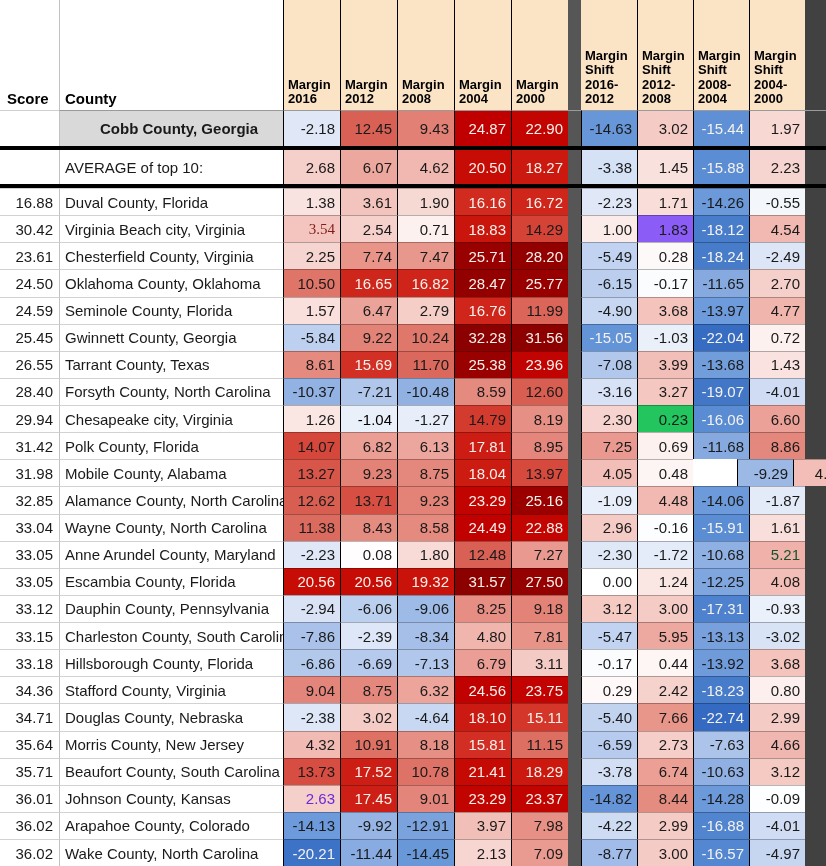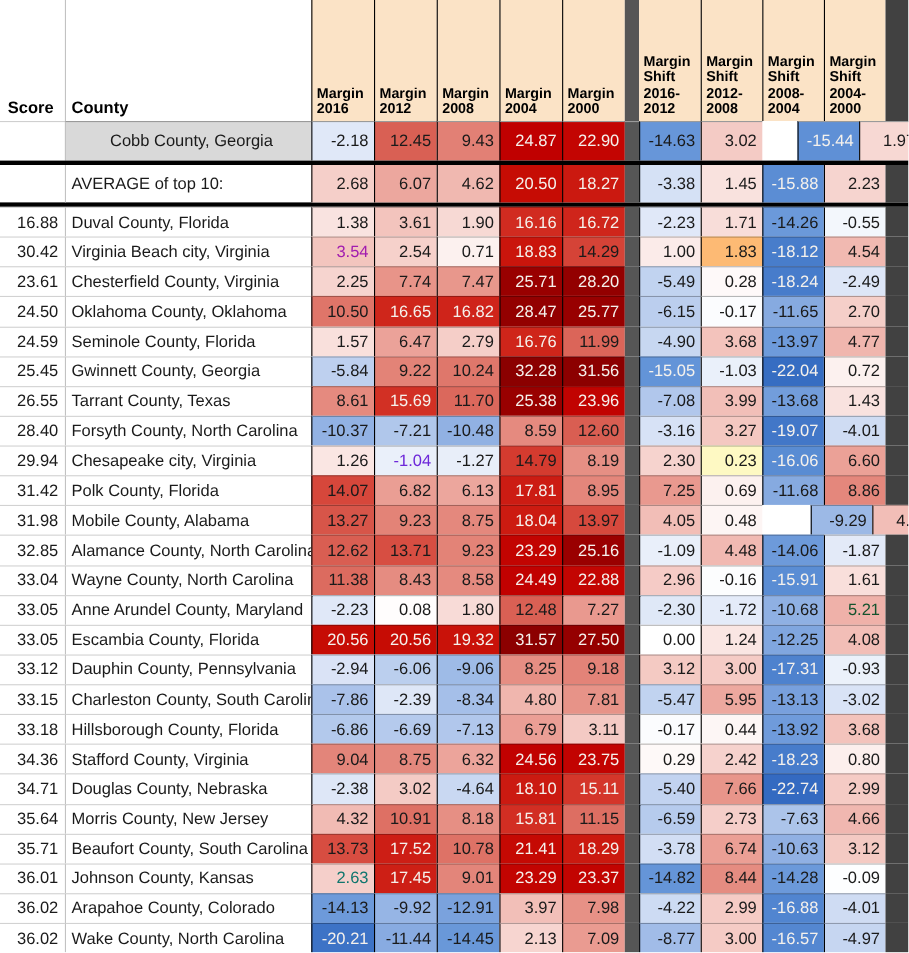--- a/index.html
+++ b/index.html
@@ -30,21 +30,21 @@
   .hcell.white{background:#fff;font-size:16px;}
   .peach{background:#fbe3c6;}
   .hcell.peach{font-size:13px;line-height:1.12;padding-left:4px;padding-right:2px;
     white-space:normal;overflow-wrap:break-word;align-items:flex-end;}
   .hlabel{display:block;width:100%;}
   
   #cobb-row{height:36px;}
   #cobb-row .cell{border-top:1px solid #9a9a9a;}
   #cobb-row .c-score{border-top:1px solid #cfcfcf;}
   #avg-row{height:34px;border-top:4px solid #000;border-bottom:4px solid #000;}
-  .cobb-county{background:#d9d9d9;font-weight:normal;padding-left:40px;}
+  .cobb-county{background:#d9d9d9;font-weight:bold;padding-left:40px;}
   
   .row.data .c-score,.row.data .c-county{border-top:1px solid #d2d2d2;}
   .row.data .colored{border-top:1px solid rgba(0,0,0,0.28);}
   .sep{background:#565656;}
   .rightbar{background:#414141;}
 </style>
 </head>
 <body>
 
 <div id="sheet">
@@ -91,21 +91,21 @@
       <div class="cell c-score num"></div>
       <div class="cell c-county txt cobb-county">Cobb County, Georgia</div>
       <div class="cell c-m num colored" style="background: rgb(224, 232, 248); color: rgb(26, 26, 26);">-2.18</div>
       <div class="cell c-m num colored" style="background: rgb(217, 96, 84); color: rgb(26, 26, 26);">12.45</div>
       <div class="cell c-m num colored" style="background: rgb(226, 128, 117); color: rgb(26, 26, 26);">9.43</div>
       <div class="cell c-m num colored" style="background: rgb(192, 0, 0); color: rgb(245, 241, 236);">24.87</div>
       <div class="cell c-m num colored" style="background: rgb(195, 5, 2); color: rgb(245, 241, 236);">22.90</div>
       <div class="cell c-sep sep"></div>
       <div class="cell c-s num colored" style="background: rgb(103, 150, 217); color: rgb(26, 26, 26);">-14.63</div>
       <div class="cell c-s num colored" style="background: rgb(244, 203, 197); color: rgb(26, 26, 26);">3.02</div>
-      <div class="cell c-s num colored" style="background: rgb(95, 144, 214); color: rgb(245, 241, 236); margin-left: 32px;">-15.44</div>
+      <div class="cell c-s num colored" style="background: rgb(95, 144, 214); color: rgb(245, 241, 236);">-15.44</div>
       <div class="cell c-s num colored" style="background: rgb(247, 216, 211); color: rgb(26, 26, 26);">1.97</div>
       <div class="cell c-right rightbar"></div>
     </div>
 
   <div class="row" id="avg-row">
       <div class="cell c-score num"></div>
       <div class="cell c-county txt">AVERAGE of top 10:</div>
       <div class="cell c-m num colored" style="background: rgb(245, 207, 201); color: rgb(26, 26, 26);">2.68</div>
       <div class="cell c-m num colored" style="background: rgb(236, 167, 158); color: rgb(26, 26, 26);">6.07</div>
       <div class="cell c-m num colored" style="background: rgb(240, 184, 176); color: rgb(26, 26, 26);">4.62</div>
@@ -130,28 +130,28 @@
       <div class="cell c-sep sep"></div>
       <div class="cell c-s num colored" style="background: rgb(224, 232, 248); color: rgb(26, 26, 26);">-2.23</div>
       <div class="cell c-s num colored" style="background: rgb(248, 221, 217); color: rgb(26, 26, 26);">1.71</div>
       <div class="cell c-s num colored" style="background: rgb(107, 153, 218); color: rgb(26, 26, 26);">-14.26</div>
       <div class="cell c-s num colored" style="background: rgb(243, 247, 252); color: rgb(26, 26, 26);">-0.55</div>
       <div class="cell c-right rightbar"></div>
     </div>
     <div class="row data">
       <div class="cell c-score num">30.42</div>
       <div class="cell c-county txt">Virginia Beach city, Virginia</div>
-      <div class="cell c-m num colored" style="background: rgb(243, 197, 190); color: #a21caf;">3.54</div>
+      <div class="cell c-m num colored" style="background: rgb(243, 197, 190); color: #7f1d1d; font-family: Liberation Serif, serif;">3.54</div>
       <div class="cell c-m num colored" style="background: rgb(246, 209, 203); color: rgb(26, 26, 26);">2.54</div>
       <div class="cell c-m num colored" style="background: rgb(252, 241, 239); color: rgb(26, 26, 26);">0.71</div>
       <div class="cell c-m num colored" style="background: rgb(202, 21, 12); color: rgb(245, 241, 236); padding-left: 35px;">18.83</div>
       <div class="cell c-m num colored" style="background: rgb(213, 67, 55); color: rgb(26, 26, 26);">14.29</div>
       <div class="cell c-sep sep"></div>
       <div class="cell c-s num colored" style="background: rgb(251, 235, 233); color: rgb(26, 26, 26);">1.00</div>
-      <div class="cell c-s num colored" style="background: #fdba74; color: rgb(26, 26, 26); padding-left: 13px;">1.83</div>
+      <div class="cell c-s num colored" style="background: #8b5cf6; color: rgb(26, 26, 26); padding-left: 13px;">1.83</div>
       <div class="cell c-s num colored" style="background: rgb(72, 125, 203); color: rgb(245, 241, 236);">-18.12</div>
       <div class="cell c-s num colored" style="background: rgb(241, 185, 177); color: rgb(26, 26, 26);">4.54</div>
       <div class="cell c-right rightbar"></div>
     </div>
     <div class="row data">
       <div class="cell c-score num">23.61</div>
       <div class="cell c-county txt">Chesterfield County, Virginia</div>
       <div class="cell c-m num colored" style="background: rgb(246, 212, 207); color: rgb(26, 26, 26);">2.25</div>
       <div class="cell c-m num colored" style="background: rgb(232, 148, 137); color: rgb(26, 26, 26);">7.74</div>
       <div class="cell c-m num colored" style="background: rgb(232, 151, 140); color: rgb(26, 26, 26);">7.47</div>
@@ -236,27 +236,27 @@
       <div class="cell c-s num colored" style="background: rgb(215, 226, 246); color: rgb(26, 26, 26);">-3.16</div>
       <div class="cell c-s num colored" style="background: rgb(244, 200, 193); color: rgb(26, 26, 26);">3.27</div>
       <div class="cell c-s num colored" style="background: rgb(66, 119, 200); color: rgb(245, 241, 236);">-19.07</div>
       <div class="cell c-s num colored" style="background: rgb(207, 220, 243); color: rgb(26, 26, 26);">-4.01</div>
       <div class="cell c-right rightbar"></div>
     </div>
     <div class="row data">
       <div class="cell c-score num">29.94</div>
       <div class="cell c-county txt">Chesapeake city, Virginia</div>
       <div class="cell c-m num colored" style="background: rgb(250, 230, 227); color: rgb(26, 26, 26);">1.26</div>
-      <div class="cell c-m num colored" style="background: rgb(234, 240, 250); color: #6d28d9;">-1.04</div>
+      <div class="cell c-m num colored" style="background: rgb(234, 240, 250); color: #000000;">-1.04</div>
       <div class="cell c-m num colored" style="background: rgb(232, 238, 249); color: rgb(26, 26, 26);">-1.27</div>
       <div class="cell c-m num colored" style="background: rgb(212, 59, 47); color: rgb(26, 26, 26);">14.79</div>
       <div class="cell c-m num colored" style="background: rgb(230, 143, 132); color: rgb(26, 26, 26);">8.19</div>
       <div class="cell c-sep sep"></div>
       <div class="cell c-s num colored" style="background: rgb(246, 211, 206); color: rgb(26, 26, 26);">2.30</div>
-      <div class="cell c-s num colored" style="background: #fef9c3; color: rgb(26, 26, 26);">0.23</div>
+      <div class="cell c-s num colored" style="background: #22c55e; color: rgb(26, 26, 26);">0.23</div>
       <div class="cell c-s num colored" style="background: rgb(89, 140, 211); color: rgb(245, 241, 236);">-16.06</div>
       <div class="cell c-s num colored" style="background: rgb(235, 161, 151); color: rgb(26, 26, 26);">6.60</div>
       <div class="cell c-right rightbar"></div>
     </div>
     <div class="row data">
       <div class="cell c-score num">31.42</div>
       <div class="cell c-county txt">Polk County, Florida</div>
       <div class="cell c-m num colored" style="background: rgb(214, 71, 59); color: rgb(26, 26, 26);">14.07</div>
       <div class="cell c-m num colored" style="background: rgb(234, 158, 148); color: rgb(26, 26, 26);">6.82</div>
       <div class="cell c-m num colored" style="background: rgb(236, 166, 157); color: rgb(26, 26, 26);">6.13</div>
@@ -445,21 +445,21 @@
       <div class="cell c-sep sep"></div>
       <div class="cell c-s num colored" style="background: rgb(210, 222, 244); color: rgb(26, 26, 26);">-3.78</div>
       <div class="cell c-s num colored" style="background: rgb(235, 159, 149); color: rgb(26, 26, 26);">6.74</div>
       <div class="cell c-s num colored" style="background: rgb(144, 176, 227); color: rgb(26, 26, 26);">-10.63</div>
       <div class="cell c-s num colored" style="background: rgb(244, 202, 195); color: rgb(26, 26, 26);">3.12</div>
       <div class="cell c-right rightbar"></div>
     </div>
     <div class="row data">
       <div class="cell c-score num">36.01</div>
       <div class="cell c-county txt">Johnson County, Kansas</div>
-      <div class="cell c-m num colored" style="background: rgb(245, 207, 202); color: #0f766e; padding-left: 28px;">2.63</div>
+      <div class="cell c-m num colored" style="background: rgb(245, 207, 202); color: #6d28d9; padding-left: 28px;">2.63</div>
       <div class="cell c-m num colored" style="background: rgb(205, 31, 21); color: rgb(245, 241, 236);">17.45</div>
       <div class="cell c-m num colored" style="background: rgb(227, 133, 122); color: rgb(26, 26, 26);">9.01</div>
       <div class="cell c-m num colored" style="background: rgb(194, 4, 1); color: rgb(245, 241, 236);">23.29</div>
       <div class="cell c-m num colored" style="background: rgb(194, 4, 1); color: rgb(245, 241, 236);">23.37</div>
       <div class="cell c-sep sep"></div>
       <div class="cell c-s num colored" style="background: rgb(101, 149, 216); color: rgb(26, 26, 26);">-14.82</div>
       <div class="cell c-s num colored" style="background: rgb(229, 140, 129); color: rgb(26, 26, 26);">8.44</div>
       <div class="cell c-s num colored" style="background: rgb(107, 153, 218); color: rgb(26, 26, 26);">-14.28</div>
       <div class="cell c-s num colored" style="background: rgb(253, 254, 255); color: rgb(26, 26, 26);">-0.09</div>
       <div class="cell c-right rightbar"></div>

